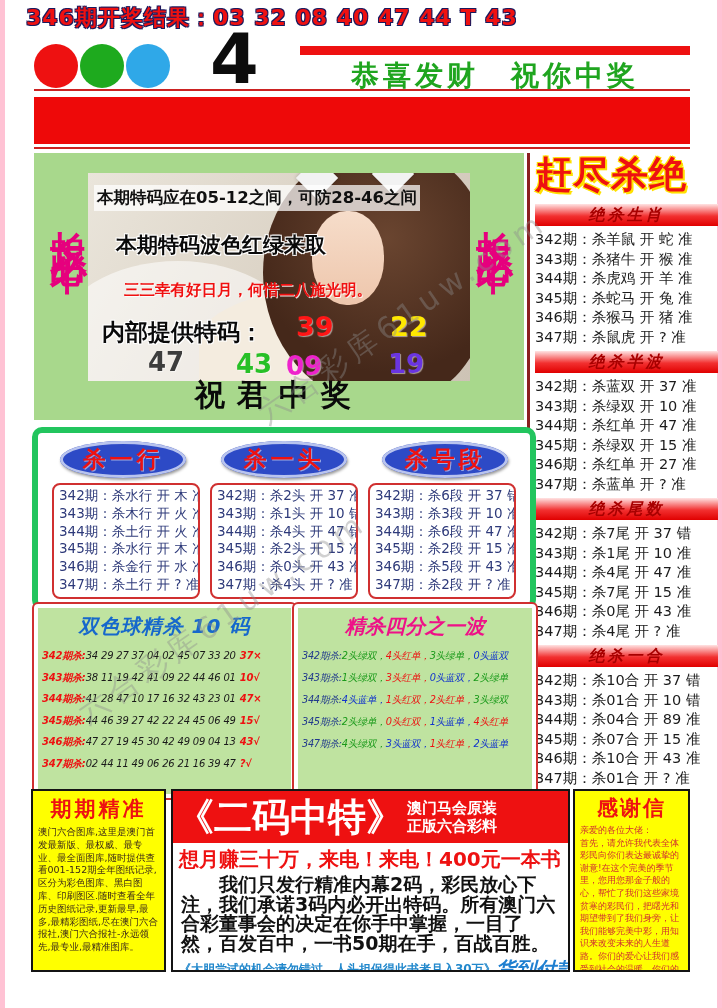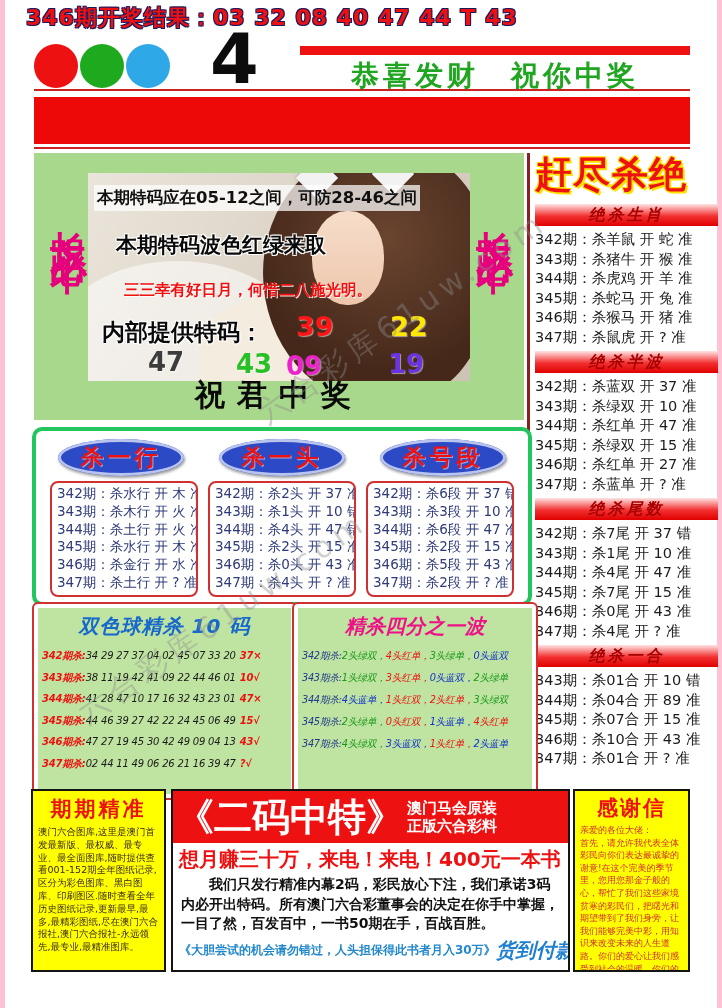--- a/index.html
+++ b/index.html
@@ -51,21 +51,21 @@
   
   #divider-v{left:527px;top:153px;width:3px;height:630px;background:#8b2020;}
   #right-col{left:535px;top:150px;width:183px;}
   #rc-title{font-size:37px;font-weight:900;color:#ee1111;letter-spacing:1px;white-space:nowrap;margin-bottom:2px;
     text-shadow:2px 2px 0 #ffe000,-1px -1px 0 #ffe000,1px -1px 0 #ffe000,-1px 1px 0 #ffe000;}
   .rc-bar{height:22px;line-height:22px;margin:4px 0;text-align:center;font-size:16px;font-weight:bold;font-style:italic;
     color:#a80000;letter-spacing:3px;background:linear-gradient(180deg,#ffe3e3 0%,#f23030 55%,#e00000 100%);}
   .rc-row{font-size:14.5px;line-height:19.5px;color:#1c1c1c;white-space:nowrap;}
 
   
-  #kill-outer{left:32px;top:427px;width:492px;height:171px;border:4px solid #22c55e;border-radius:10px;background:#fff;}
+  #kill-outer{left:32px;top:427px;width:492px;height:171px;border:6px solid #22c55e;border-radius:10px;background:#fff;}
   #ovals{display:flex;justify-content:space-between;padding:8px 22px 5px;}
   .oval{width:126px;height:37px;border-radius:50%;background:#2d4ac6;color:#ee1111;font-size:23px;font-weight:bold;
     letter-spacing:4px;display:flex;align-items:center;justify-content:center;
     box-shadow:inset 0 0 0 3px #b9c4ee,1px 2px 3px rgba(0,0,0,.4);text-shadow:1px 1px 0 rgba(255,255,255,.5);}
   #kb-row{display:flex;justify-content:space-between;padding:0 14px;}
   .kbox{width:134px;height:108px;border:2px solid #d03030;border-radius:8px;padding:2px 5px;
     font-size:13.5px;line-height:17.8px;color:#2e3a7a;white-space:nowrap;overflow:hidden;}
 
   
   .green-card{border:2px solid #d03030;border-radius:6px;background:#fff;padding:4px;}
@@ -85,21 +85,21 @@
   
   #bottom-left{left:31px;top:789px;width:135px;height:183px;background:#ffff00;border:2px solid #141414;
     padding:3px 5px;box-sizing:border-box;overflow:hidden;}
   #bl-title{color:#ee1111;font-size:21px;font-weight:bold;text-align:center;letter-spacing:3px;margin:1px 0 3px;}
   #bl-body{font-size:9.5px;line-height:12.8px;color:#3c2a18;}
   #bottom-center{left:171px;top:789px;width:399px;height:183px;background:#fff;border:2px solid #141414;box-sizing:border-box;overflow:hidden;}
   #band{height:52px;background:#ee1111;display:flex;align-items:center;padding:0 3px;gap:3px;}
   #band-title{color:#fff;font-size:38px;font-weight:900;white-space:nowrap;line-height:1;}
   #band-tags{color:#fff;font-size:15px;font-weight:bold;line-height:18px;white-space:nowrap;}
   #hotline{color:#ee1111;font-size:20px;font-weight:900;padding:3px 6px 1px;white-space:nowrap;}
-  #cbody{font-size:14px;font-weight:bold;color:#111;line-height:19.5px;padding:1px 8px;text-indent:2em;}
+  #cbody{font-size:19px;font-weight:bold;color:#111;line-height:19.5px;padding:1px 8px;text-indent:2em;}
   #note-row{display:flex;align-items:center;justify-content:space-between;padding:2px 6px;}
   #note{color:#2288cc;font-size:12px;font-weight:bold;white-space:nowrap;}
   #cod{color:#1f7fd0;font-size:20px;font-weight:900;font-style:italic;white-space:nowrap;}
   #bottom-right{left:573px;top:789px;width:117px;height:183px;background:#ffff00;border:2px solid #141414;
     padding:2px 5px;box-sizing:border-box;overflow:hidden;}
   #br-title{color:#ee1111;font-size:21px;font-weight:bold;text-align:center;letter-spacing:2px;margin:1px 0 2px;}
   #br-body{font-size:9px;line-height:12.6px;color:#d03030;white-space:pre-line;}
 
   .watermark{position:absolute;color:rgba(140,140,140,.40);font-size:30px;letter-spacing:6px;
     transform:rotate(-35deg);transform-origin:left top;white-space:nowrap;pointer-events:none;z-index:9;}
@@ -170,20 +170,21 @@
       <div class="rc-row">346期：杀红单 开 27 准</div>
       <div class="rc-row">347期：杀蓝单 开 ? 准</div>
       <div class="rc-bar">绝杀尾数</div>
       <div class="rc-row">342期：杀7尾 开 37 错</div>
       <div class="rc-row">343期：杀1尾 开 10 准</div>
       <div class="rc-row">344期：杀4尾 开 47 准</div>
       <div class="rc-row">345期：杀7尾 开 15 准</div>
       <div class="rc-row">346期：杀0尾 开 43 准</div>
       <div class="rc-row">347期：杀4尾 开 ? 准</div>
       <div class="rc-bar">绝杀一合</div>
+      <div class="rc-row">342期：杀10合 开 37 错</div>
       <div class="rc-row">343期：杀01合 开 10 错</div>
       <div class="rc-row">344期：杀04合 开 89 准</div>
       <div class="rc-row">345期：杀07合 开 15 准</div>
       <div class="rc-row">346期：杀10合 开 43 准</div>
       <div class="rc-row">347期：杀01合 开 ? 准</div>
     </div>
 </div>
 
 <div class="abs" id="kill-outer">
   <div id="ovals">

